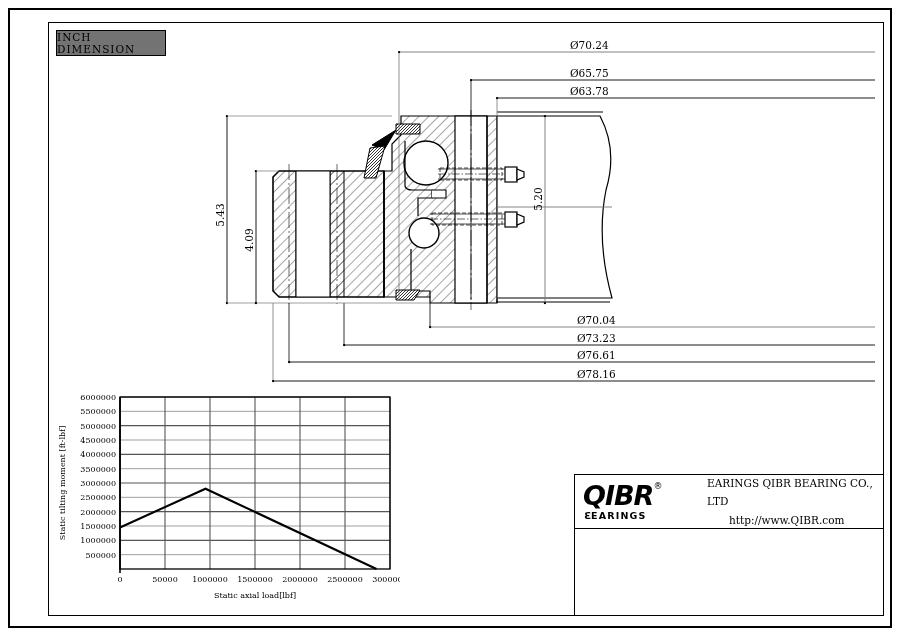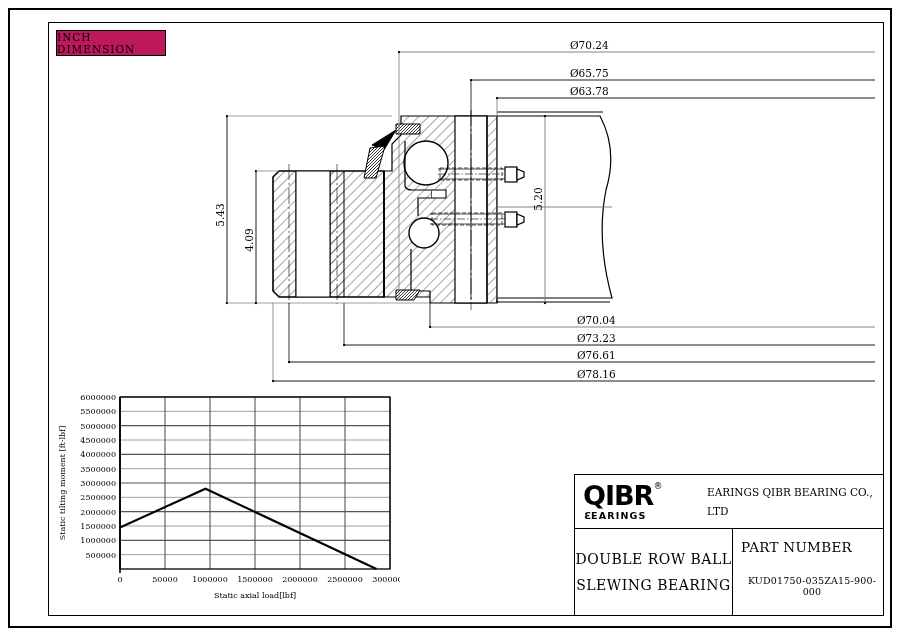--- a/index.html
+++ b/index.html
@@ -9,36 +9,36 @@
     color:#000;
   }
   #sheet{position:absolute;inset:0;}
   .frame-outer{position:absolute;left:8px;top:8px;width:884px;height:620px;border:2px solid #000;box-sizing:border-box;}
   .frame-inner{position:absolute;left:48px;top:22px;width:836px;height:594px;border:1px solid #000;box-sizing:border-box;}
 
   .inch-box{
     position:absolute;left:56px;top:30px;width:110px;height:26px;
     border:1px solid #000;box-sizing:border-box;
     display:flex;align-items:center;justify-content:center;
-    font-size:10.5px;letter-spacing:1px;background:#be185d;
+    font-size:10.5px;letter-spacing:1px;background:#737373;
   }
 
   svg.layer{position:absolute;left:0;top:0;width:900px;height:636px;overflow:visible;}
 
   .dimtext{font-family:"DejaVu Serif","Liberation Serif",serif;font-size:10.5px;fill:#000;}
   .dimtext-v{font-family:"DejaVu Serif","Liberation Serif",serif;font-size:10.5px;fill:#000;}
 
   
   .titleblock{position:absolute;left:574px;top:474px;width:310px;height:142px;border:1px solid #000;box-sizing:border-box;}
   .tb-top{position:absolute;left:0;top:0;right:0;height:54px;border-bottom:1px solid #000;box-sizing:border-box;display:flex;align-items:center;}
   .tb-logo{width:130px;padding-left:8px;box-sizing:border-box;}
   .qibr-wrap{display:flex;align-items:flex-start;line-height:1;}
   .qibr{
     font-family:"DejaVu Sans","Liberation Sans",sans-serif;
-    font-weight:bold;font-size:27px;letter-spacing:-1px;
+    font-weight:bold;font-size:27px;letter-spacing:-1px;font-style:italic;
   }
   .reg{font-size:9px;vertical-align:super;font-family:"DejaVu Sans","Liberation Sans",sans-serif;}
   .bearings{
     font-family:"DejaVu Sans","Liberation Sans",sans-serif;
     font-weight:bold;font-size:9.5px;letter-spacing:1.2px;margin-top:1px;
   }
   .bearings .flip{display:inline-block;transform:scaleX(-1);}
   .tb-company{flex:1;text-align:left;font-size:10.5px;line-height:1.75;padding-left:2px;}
   .tb-company .url{padding-left:22px;}
 
@@ -270,27 +270,18 @@
     <div class="tb-top">
       <div class="tb-logo">
         <div class="qibr-wrap">
           <span class="qibr">QIBR</span>
           <span class="reg">®</span>
         </div>
         <div class="bearings"><span class="flip">З</span>EARINGS</div>
       </div>
       <div class="tb-company">
         <div>EARINGS QIBR BEARING CO., LTD</div>
-      </div>
-    </div>
-    <div class="tb-bottom">
-      <div class="tb-desc">
-        <div>DOUBLE ROW BALL</div>
-        <div>SLEWING BEARING</div>
-      </div>
-      <div class="tb-part">
-        <div class="tb-part-label">PART NUMBER</div>
-        <div class="tb-part-value">KUD01750-035ZA15-900-000</div>
+        <div class="url">http://www.QIBR.com</div>
       </div>
     </div>
   </div>
 
 </div>
 
 </body></html>

